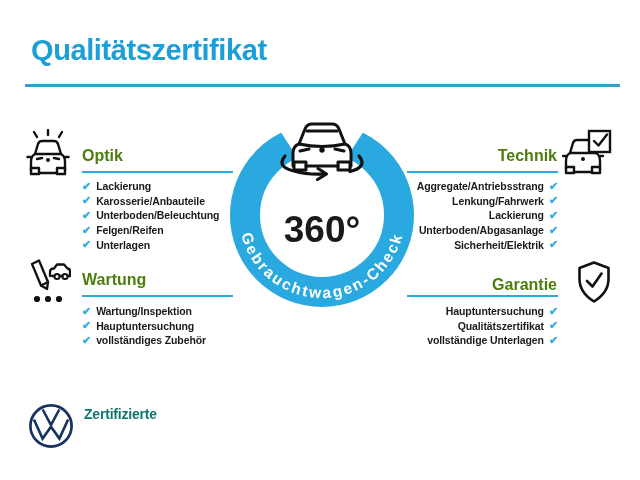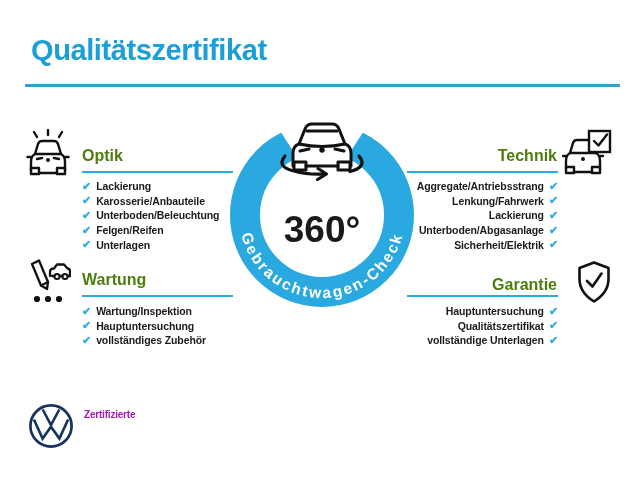--- a/index.html
+++ b/index.html
@@ -19,21 +19,21 @@
   ul.items { list-style:none; margin:0; padding:0; font-size:10.5px; font-weight:bold;
              color:#1a1a1a; letter-spacing:-0.1px; }
   ul.items li { height:14.6px; display:flex; align-items:center; }
   ul.items.rightcol li { justify-content:flex-end; }
   .chk { color:#36ADE2; font-size:11px; line-height:1; }
   ul.items li .chk.lead { margin-right:5px; }
   ul.items li .chk.trail { margin-left:5px; }
   .emblem text { font-family:"Liberation Sans", sans-serif; }
   .deg { font-size:37px; font-weight:bold; fill:#1a1a1a; }
   .ringtxt { font-size:15.5px; font-weight:bold; fill:#ffffff; letter-spacing:2.2px; }
-  .brand-line { font-size:10px; font-weight:bold; color:#a21caf; line-height:19px;
+  .brand-line { font-size:14px; font-weight:bold; color:#0f766e; line-height:19px;
                 letter-spacing:-0.2px; }
   svg.icon { display:block; }
 </style>
 </head>
 <body>
 
 <div class="page">
 
   <h1 class="abs title">Qualitätszertifikat</h1>
   <div class="abs rule"></div>

